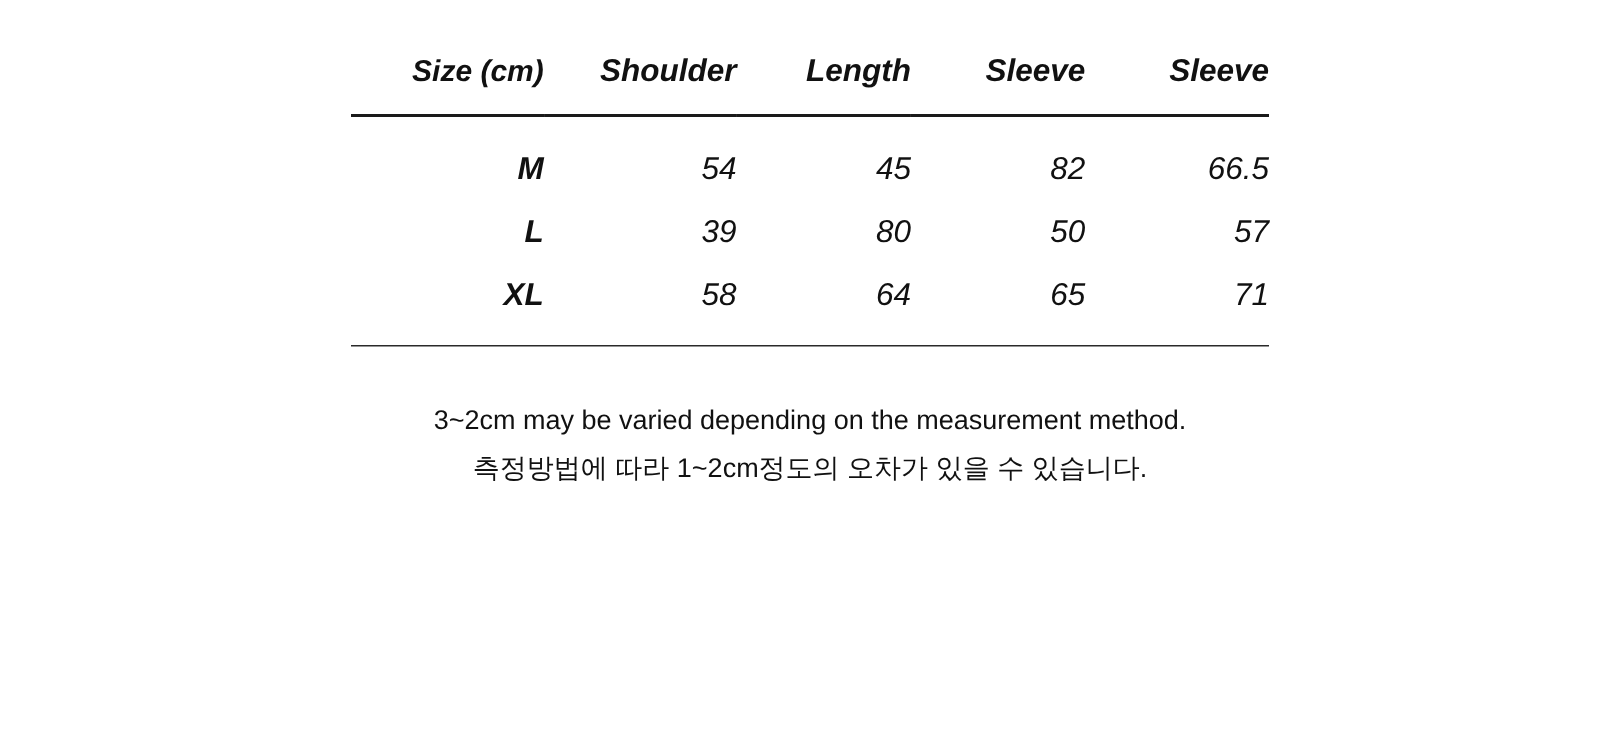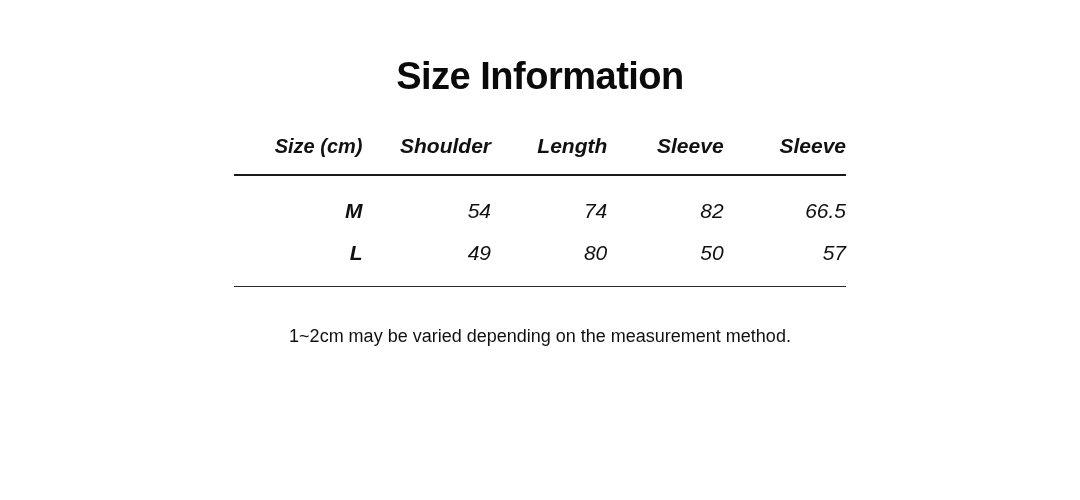--- a/index.html
+++ b/index.html
@@ -84,21 +84,20 @@
   .col-shoulder { width: 21%; }
   .col-chest { width: 19%; }
   .col-sleeve { width: 19%; }
   .col-length { width: 20%; }
 </style>
 </head>
 <body>
 
 <div class="page">
 
-  <div class="title">Size Information</div>
 
   <div class="table-wrap">
     <table class="size-table">
       <colgroup>
         <col class="col-size">
         <col class="col-shoulder">
         <col class="col-chest">
         <col class="col-sleeve">
         <col class="col-length">
       </colgroup>
@@ -108,33 +107,41 @@
           <th>Shoulder</th>
           <th>Length</th>
           <th>Sleeve</th>
           <th>Sleeve</th>
         </tr>
       </thead>
       <tbody>
         <tr>
           <td class="row-label">M</td>
           <td>54</td>
-          <td>74</td>
+          <td>45</td>
           <td>82</td>
           <td>66.5</td>
         </tr>
         <tr>
           <td class="row-label">L</td>
-          <td>49</td>
+          <td>39</td>
           <td>80</td>
           <td>50</td>
           <td>57</td>
+        </tr>
+        <tr>
+          <td class="row-label">XL</td>
+          <td>58</td>
+          <td>64</td>
+          <td>65</td>
+          <td>71</td>
         </tr>
       </tbody>
     </table>
     <div class="table-bottom-rule"></div>
   </div>
 
   <div class="notes">
-    <div class="note-line">1~2cm may be varied depending on the measurement method.</div>
+    <div class="note-line">3~2cm may be varied depending on the measurement method.</div>
+    <div class="note-line">측정방법에 따라 1~2cm정도의 오차가 있을 수 있습니다.</div>
   </div>
 
 </div>
 
 </body></html>

